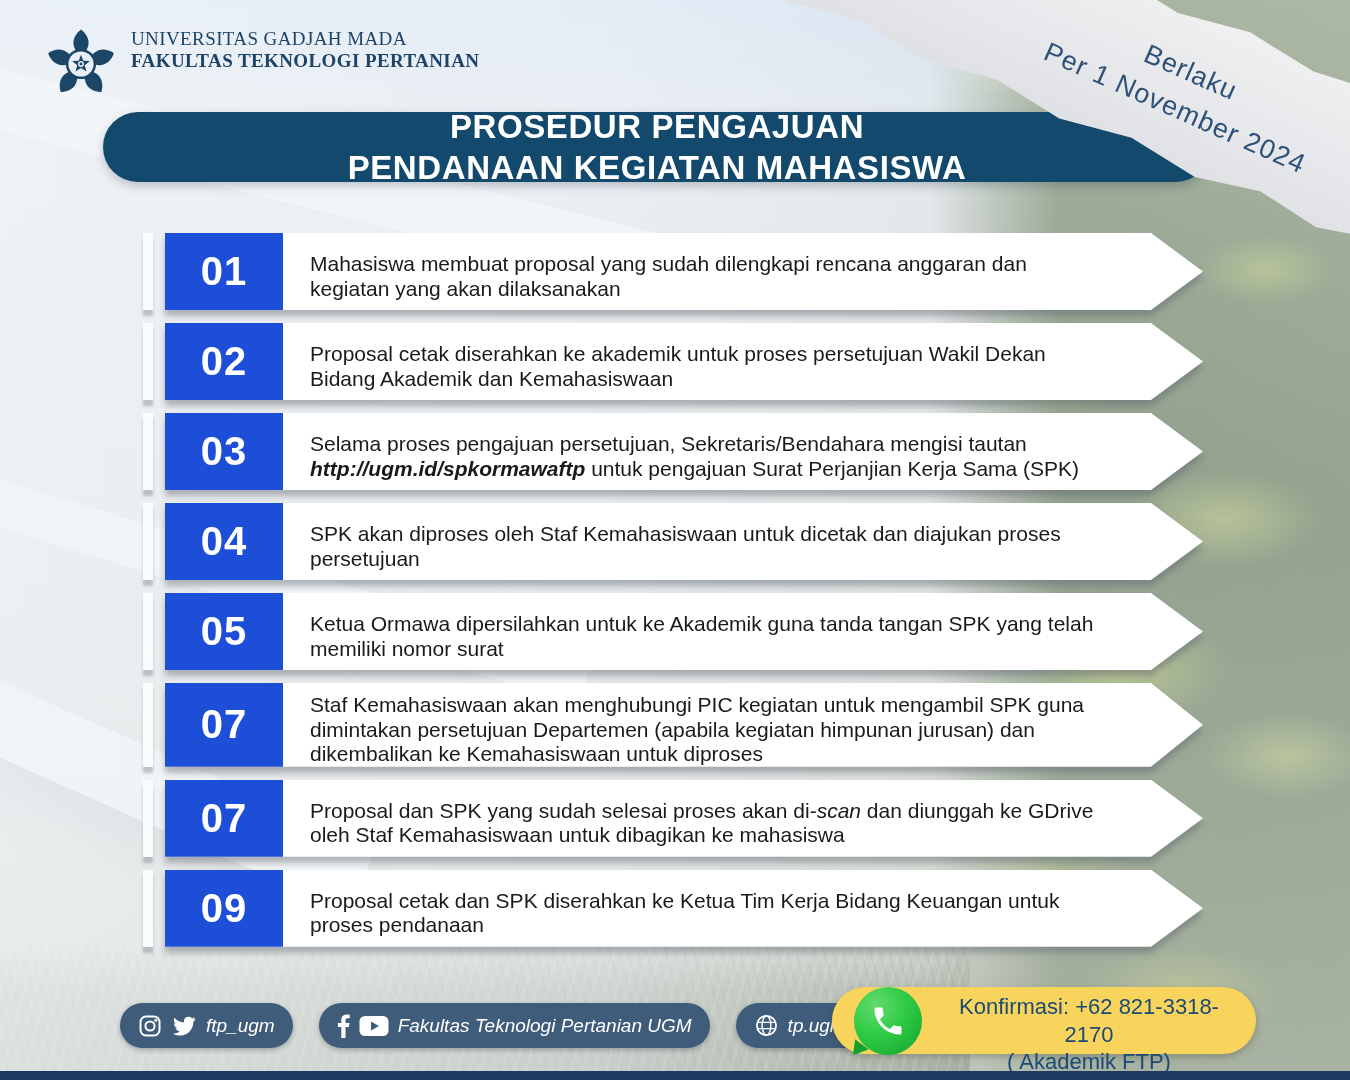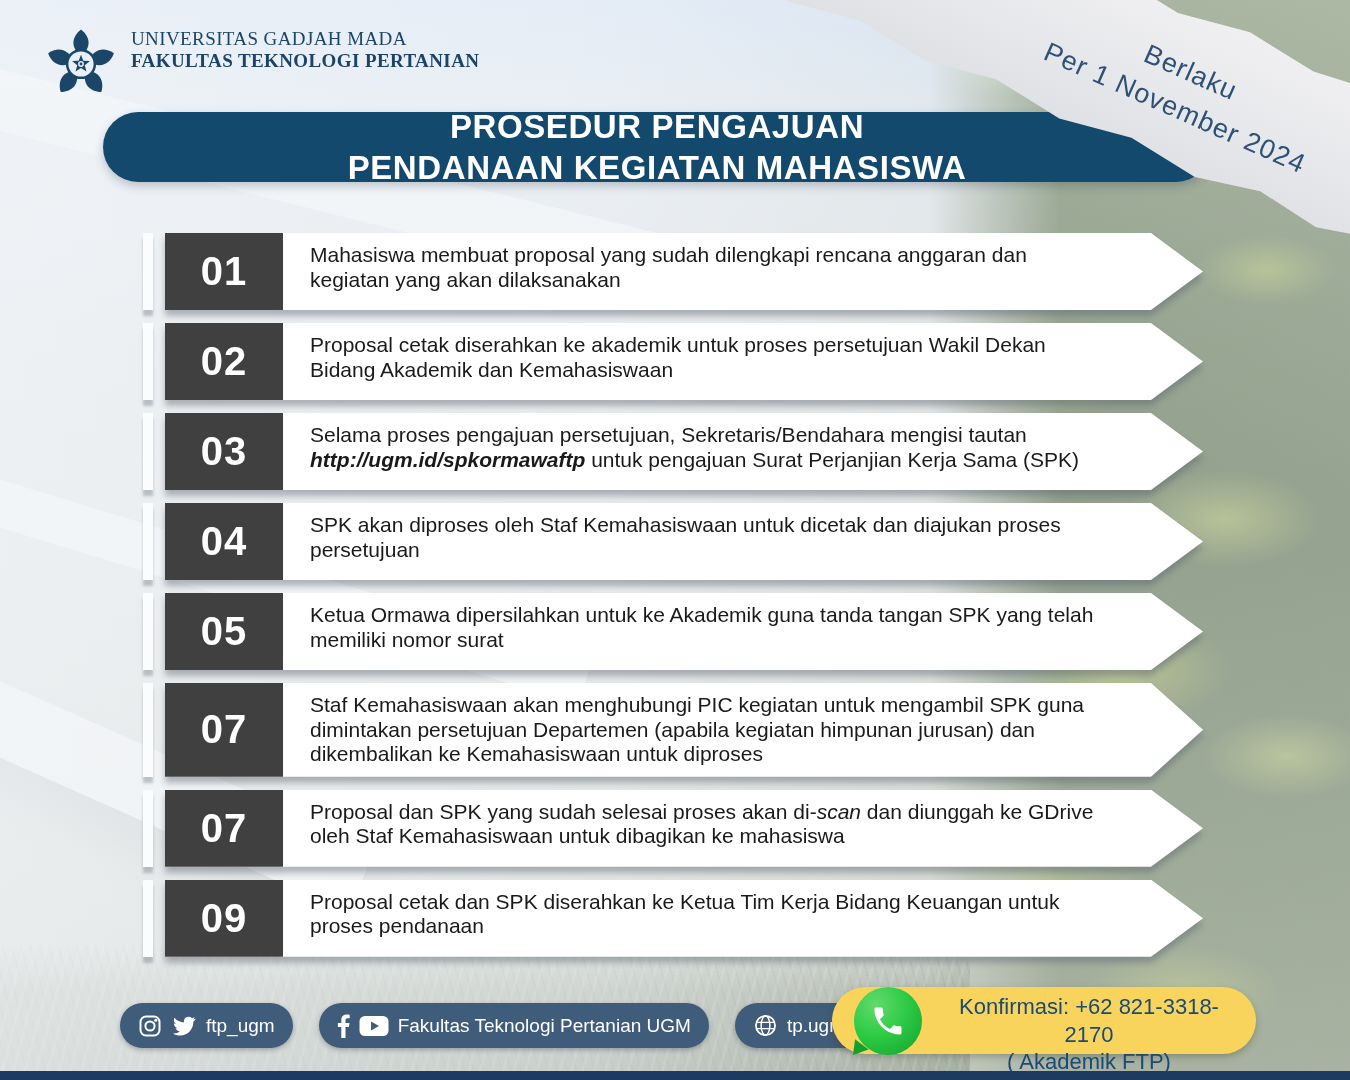--- a/index.html
+++ b/index.html
@@ -55,28 +55,28 @@
     z-index:5; box-shadow:0 4px 10px rgba(30,50,70,.25); }
   .title-banner div { font-size:33px; font-weight:bold; letter-spacing:.6px; line-height:1.25; }
 
   
   .steps { position:absolute; left:143px; top:233px; width:1060px; display:flex; flex-direction:column; gap:13px; z-index:4; }
   .step { display:flex; align-items:stretch; }
   .accent { width:10px; background:#fbfcfd; margin-right:12px; box-shadow:0 6px 3px rgba(90,100,110,.35); }
   .banner-wrap { flex:1; filter:drop-shadow(0 6px 3px rgba(90,100,110,.45)); }
   .banner { display:flex; align-items:stretch; background:#fff; min-height:77px; height:100%;
     clip-path:polygon(0 0, calc(100% - 52px) 0, 100% 50%, calc(100% - 52px) 100%, 0 100%); }
-  .num { width:118px; flex:0 0 auto; background:#404040; color:#fff; display:flex; align-items:center; justify-content:center;
+  .num { width:118px; flex:0 0 auto; background:#1d4ed8; color:#fff; display:flex; align-items:center; justify-content:center;
     font-size:40px; font-weight:bold; letter-spacing:1px; }
-  .text { flex:1; display:flex; align-items:flex-start; padding:10px 70px 10px 27px; }
+  .text { flex:1; display:flex; align-items:center; padding:10px 70px 0 27px; }
   .text-inner { width:800px; font-size:21px; line-height:1.17; color:#1a1a1a; }
   .text-inner .link { font-weight:bold; font-style:italic; }
 
   
-  .footer-pills { position:absolute; left:120px; top:1003px; display:flex; gap:26px; align-items:center; z-index:5; }
+  .footer-pills { position:absolute; left:120px; top:1003px; display:flex; gap:26px; align-items:center; z-index:5;font-style:italic; }
   .pill { height:45px; border-radius:23px; background:#3f5c7b; color:#fff; display:flex; align-items:center;
     gap:9px; padding:0 18px; font-size:19px; white-space:nowrap; box-shadow:0 2px 5px rgba(20,30,45,.3); }
   .pill svg { display:block; }
 
   .wa-pill { position:absolute; left:832px; top:987px; width:424px; height:67px; border-radius:34px;
     background:#f8d45c; z-index:5; box-shadow:0 3px 7px rgba(60,60,30,.3); }
   .wa-icon { position:absolute; left:22px; top:0px; width:68px; height:68px; border-radius:50%;
     background:radial-gradient(circle at 32% 26%, #63da6d 0%, #2ecb45 45%, #12a12e 100%);
     display:flex; align-items:center; justify-content:center; }
   .wa-icon::after { content:''; position:absolute; left:-1px; bottom:0px; width:17px; height:17px;

